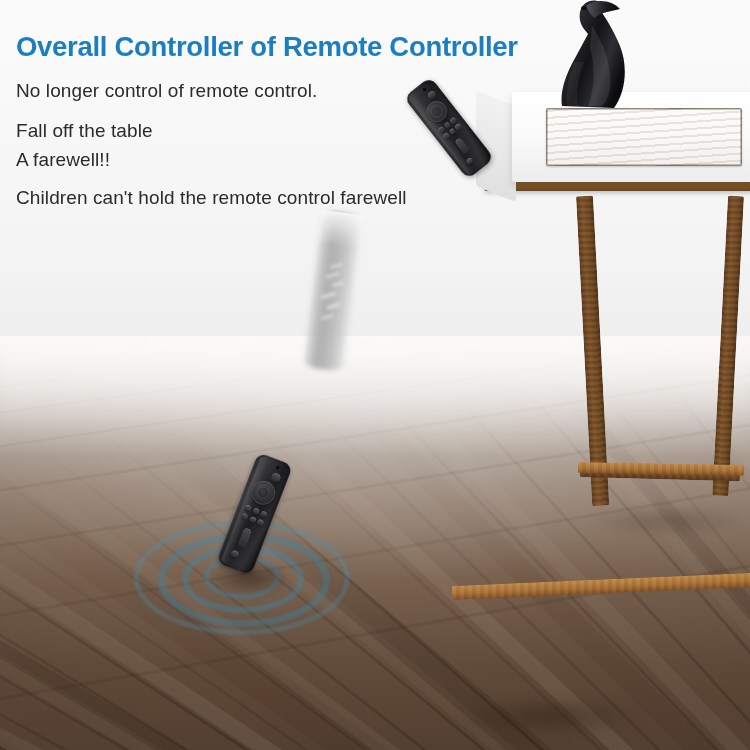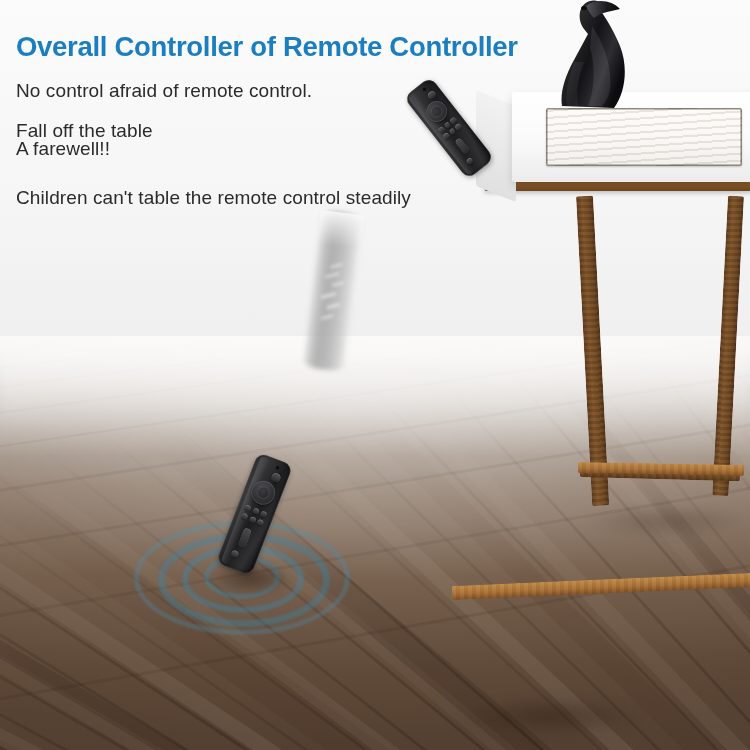--- a/index.html
+++ b/index.html
@@ -75,21 +75,21 @@
   .headline{
     position:absolute;left:16px;top:31px;
     font-size:27.5px;font-weight:bold;letter-spacing:-.3px;
     color:#1b7ec0;white-space:nowrap;
   }
   .line{
     position:absolute;left:16px;
     font-size:19px;color:#2b2b2b;white-space:nowrap;
     letter-spacing:.1px;
   }
-  .l1{top:80px;} .l2{top:120px;} .l3{top:138px;} .l4{top:187px;}
+  .l1{top:80px;} .l2{top:120px;} .l3{top:149px;} .l4{top:187px;}
 
   
   .table{position:absolute;left:0;top:0;width:750px;height:750px;z-index:20;}
 
   .leg{position:absolute;transform-origin:50% 0%;border-radius:2px;}
   .leg i{
     position:absolute;inset:0;border-radius:2px;
     background:
       repeating-linear-gradient(180deg,rgba(255,255,255,.06) 0 3px,rgba(90,52,20,.08) 3px 6px),
       linear-gradient(90deg,#8a5527 0%,#b8823f 22%,#c99košť 0%,#c08443 45%,#a56b31 72%,#7e4c21 100%);
@@ -405,19 +405,19 @@
     <div class="btn" style="left:24px;top:53px;width:6.4px;height:6.4px;"></div>
     <div class="btn" style="left:7px;top:62px;width:6.4px;height:6.4px;"></div>
     <div class="btn" style="left:15.5px;top:62px;width:6.4px;height:6.4px;"></div>
     <div class="btn" style="left:24px;top:62px;width:6.4px;height:6.4px;"></div>
     <div class="rocker" style="left:14px;top:75px;width:8px;height:20px;"></div>
     <div class="btn" style="left:11px;top:100px;width:6.6px;height:6.6px;"></div>
   </div>
 
   <div class="copy">
     <div class="headline">Overall Controller of Remote Controller</div>
-    <div class="line l1">No control afraid of remote control.</div>
+    <div class="line l1">No longer control of remote control.</div>
     <div class="line l2">Fall off the table</div>
     <div class="line l3">A farewell!!</div>
-    <div class="line l4">Children can't table the remote control steadily</div>
+    <div class="line l4">Children can't hold the remote control farewell</div>
   </div>
 
 </div>
 
 </body></html>

